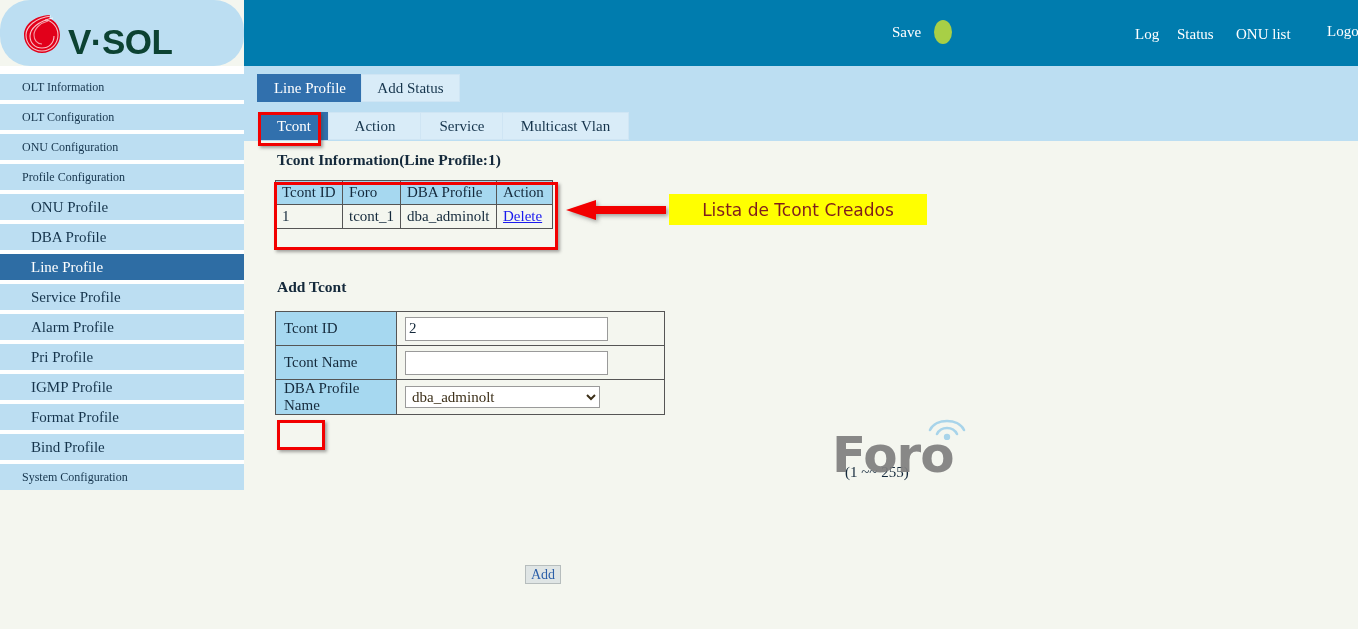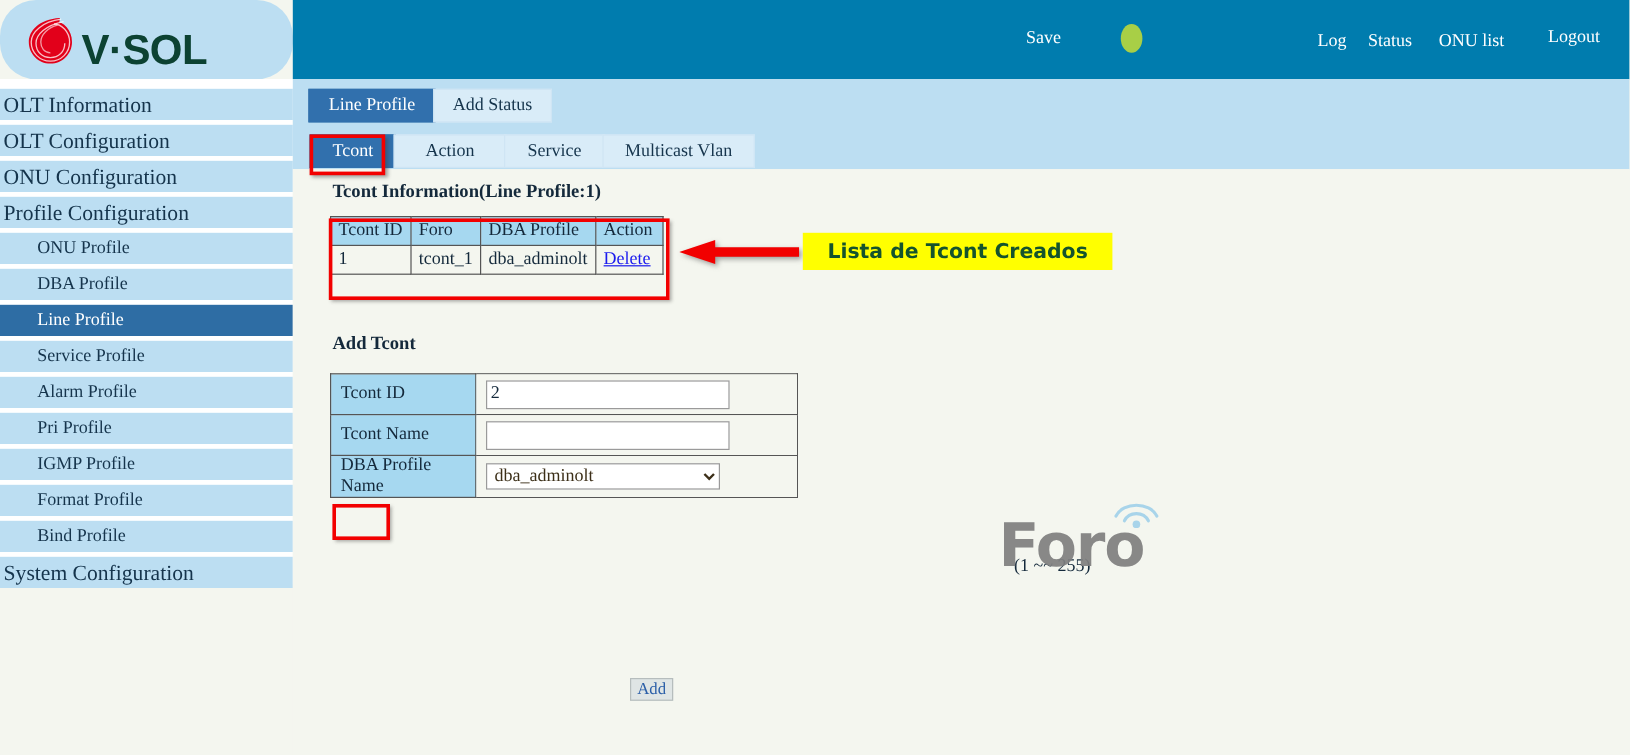--- a/index.html
+++ b/index.html
@@ -47,20 +47,21 @@
     background: #007cae;
   }
   .hdr-link {
     position: absolute;
     color: #ffffff;
     font-size: 15px;
     font-family: "Liberation Serif", serif;
     white-space: nowrap;
     text-decoration: none;
     cursor: pointer;
+    margin-left: 37px;
   }
   #hdr-save  { left: 611px; top: 24px; }
   #hdr-log   { left: 854px; top: 26px; }
   #hdr-status{ left: 896px; top: 26px; }
   #hdr-onulist{ left: 955px; top: 26px; }
   #hdr-logout{ left: 1046px; top: 23px; }
   #hdr-indicator {
     position: absolute;
     left: 690px; top: 20px;
     width: 18px; height: 24px;
@@ -74,23 +75,23 @@
     left: 0; top: 66px;
     width: 244px; height: 421px;
     background: #ffffff;
   }
   .nav-item {
     position: relative;
     height: 26px;
     line-height: 26px;
     background: #bcdef2;
     color: #15344c;
-    font-size: 18px;
-    font-family: "Liberation Serif", serif;
-    padding-left: 3px;
+    font-size: 12px;
+    font-family: "Liberation Serif", serif;
+    padding-left: 22px;
     margin-bottom: 4px;
     cursor: pointer;
     white-space: nowrap;
   }
   .nav-item.sub {
     padding-left: 31px;
     font-size: 15px;
   }
   .nav-item.active {
     background: #2e6da4;
@@ -205,23 +206,23 @@
     position: absolute;
     left: 669px; top: 194px;
     width: 258px; height: 31px;
     background: #ffff00;
     display: flex;
     align-items: center;
     justify-content: center;
   }
   #annot-label {
     font-family: "DejaVu Sans", sans-serif;
-    font-weight: bold;
+    font-weight: normal;
     font-size: 17px;
-    color: #14532d;
+    color: #7f1d1d;
     white-space: nowrap;
   }
 
   
   #form-table-wrap {
     position: absolute;
     left: 31px; top: 170px;
   }
   table.formgrid {
     border-collapse: collapse;

